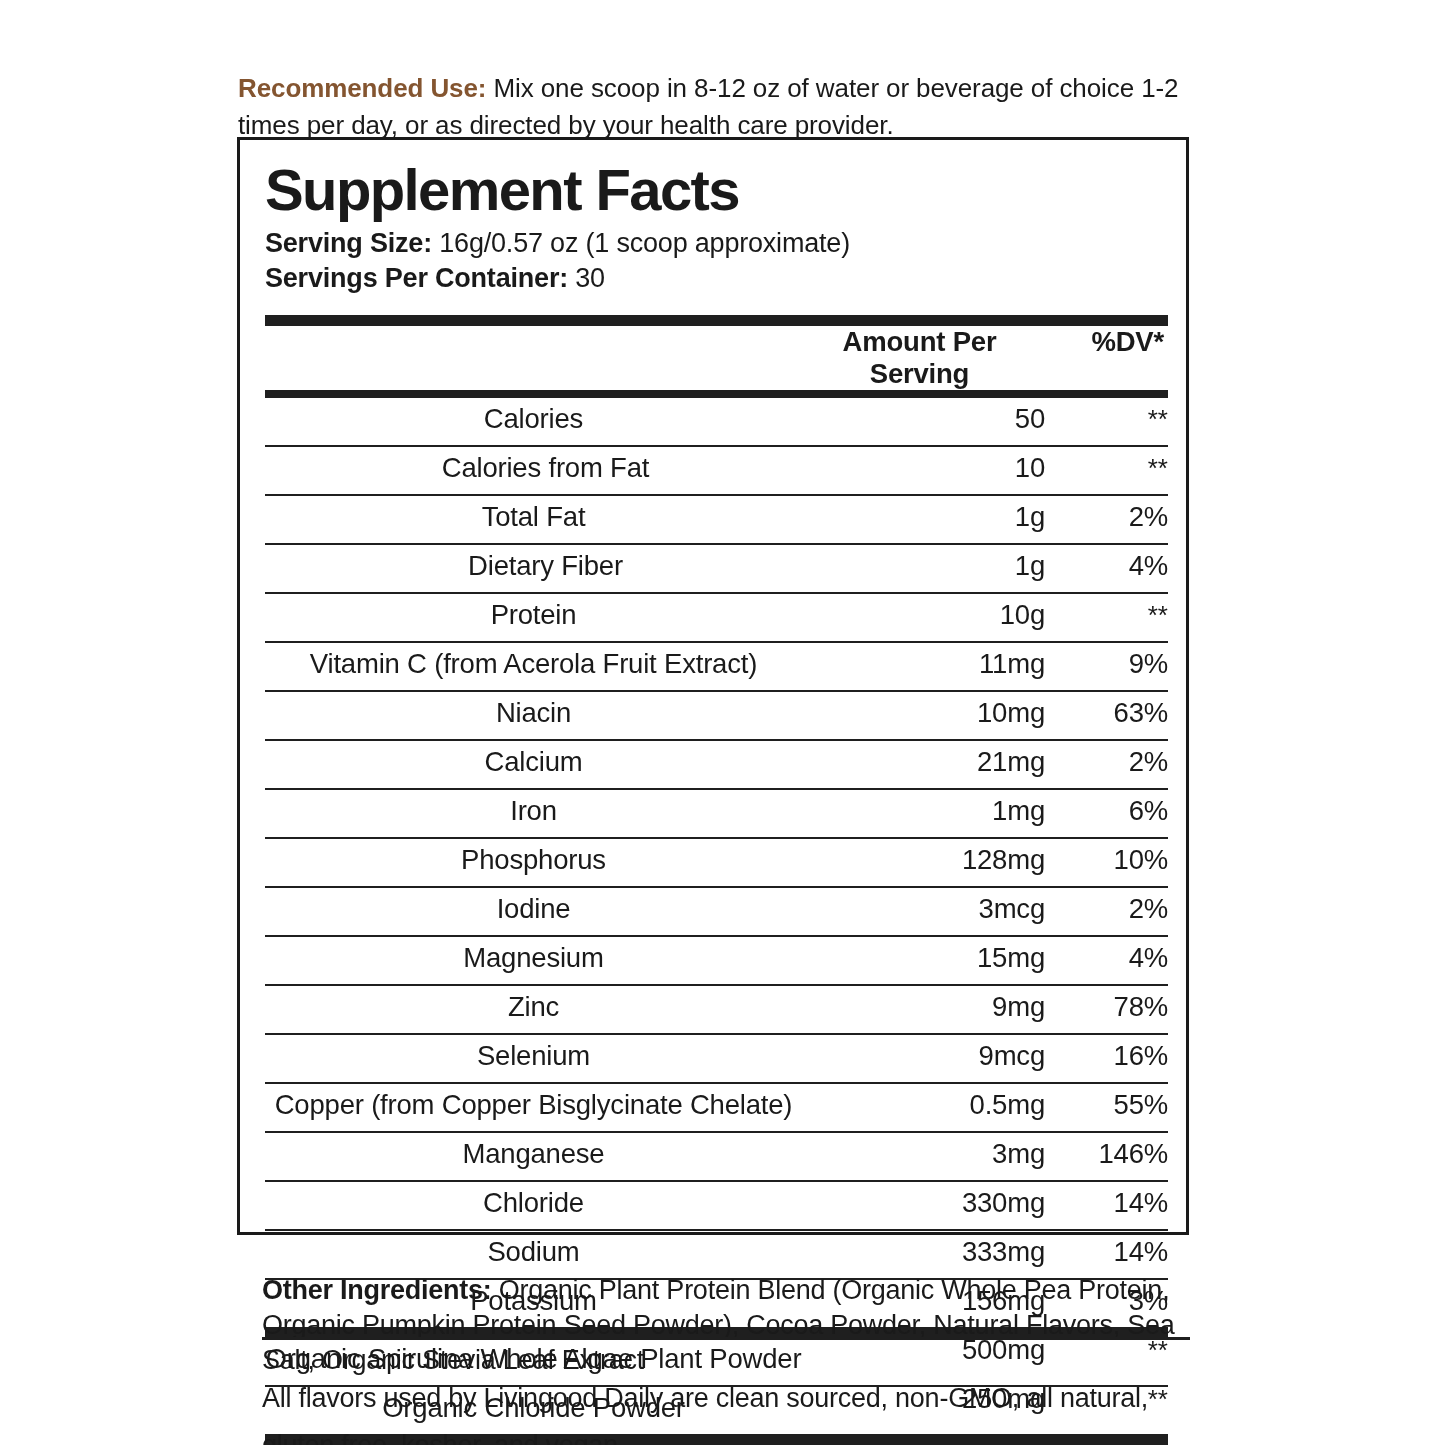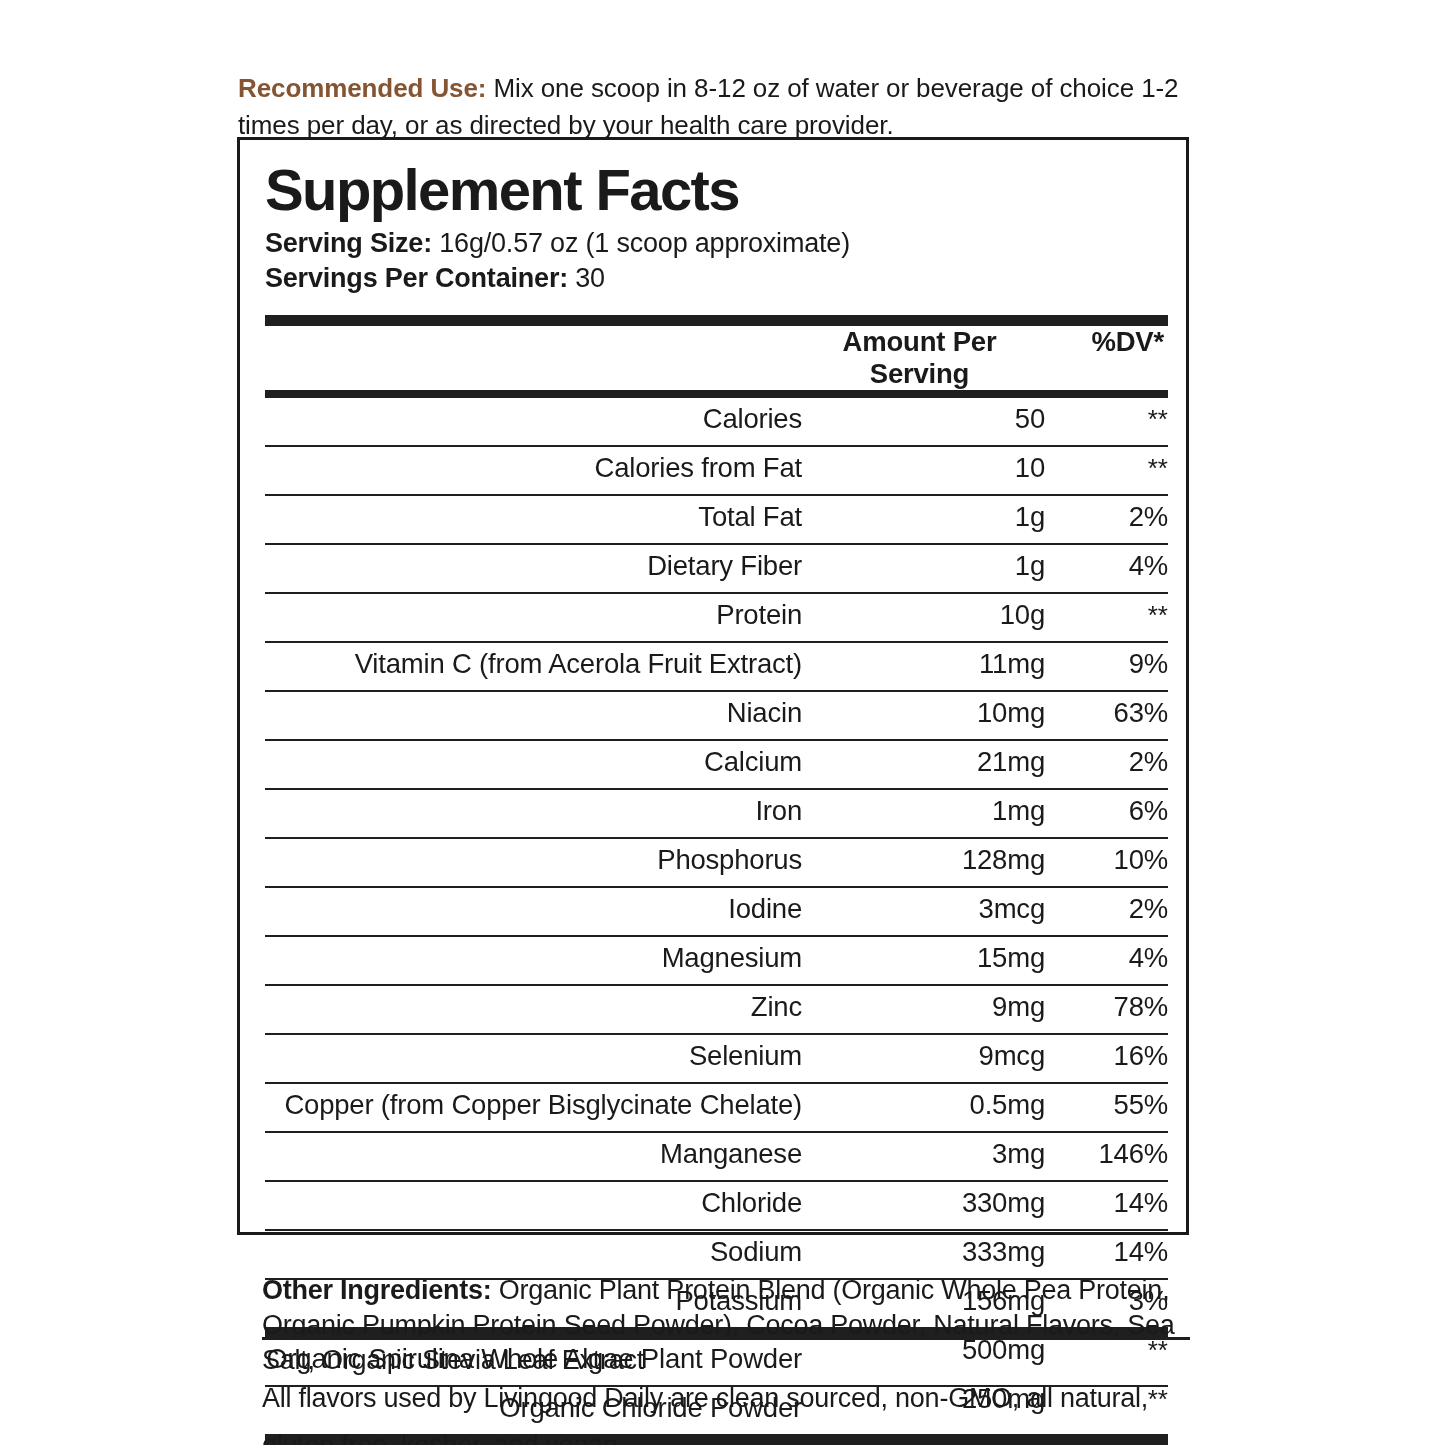--- a/index.html
+++ b/index.html
@@ -97,21 +97,21 @@
   }
   table.sf td {
     padding: 0;
     vertical-align: baseline;
     border: 0;
   }
   .col-name  { width: 537px; }
   .col-amt   { width: 243px; }
   .col-dv    { width: 123px; }
 
-  td.name   { text-align: right; padding-left: 2px; }
+  td.name   { text-align: center; padding-left: 2px; }
   td.amt    { text-align: right; padding-right: 8px; }
   td.dv     { text-align: right; padding-right: 4px; }
 
   tr.row td { height: 38px; padding-top: 5px; padding-bottom: 4px; }
   tr.row.sub td.name { padding-left: 24px; }
 
   tr.line td {
     height: 2px;
     padding: 0;
     background: #1f1f1f;

